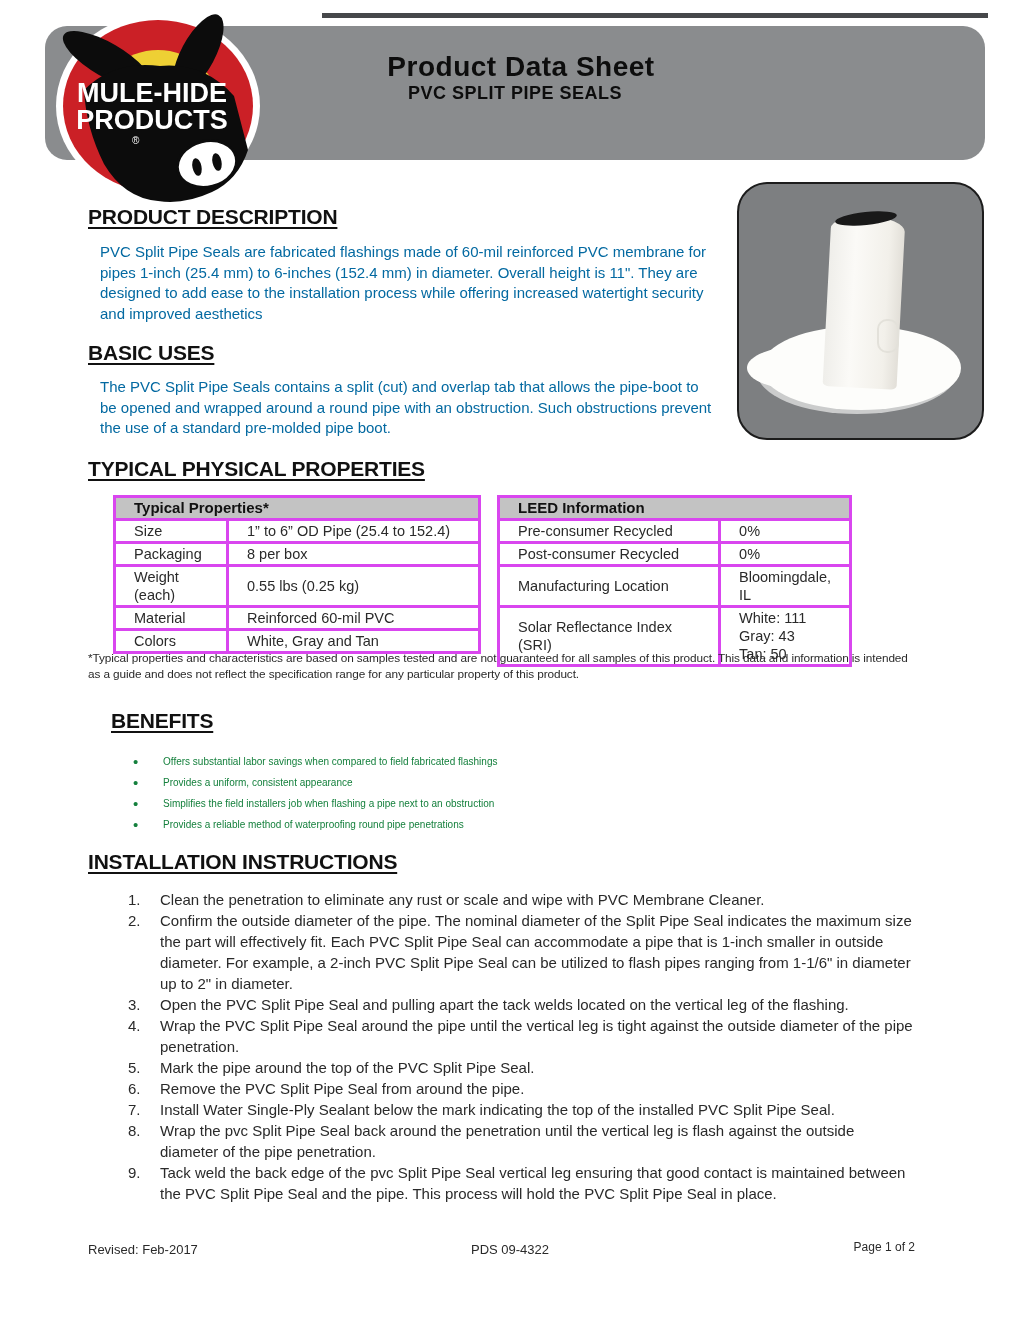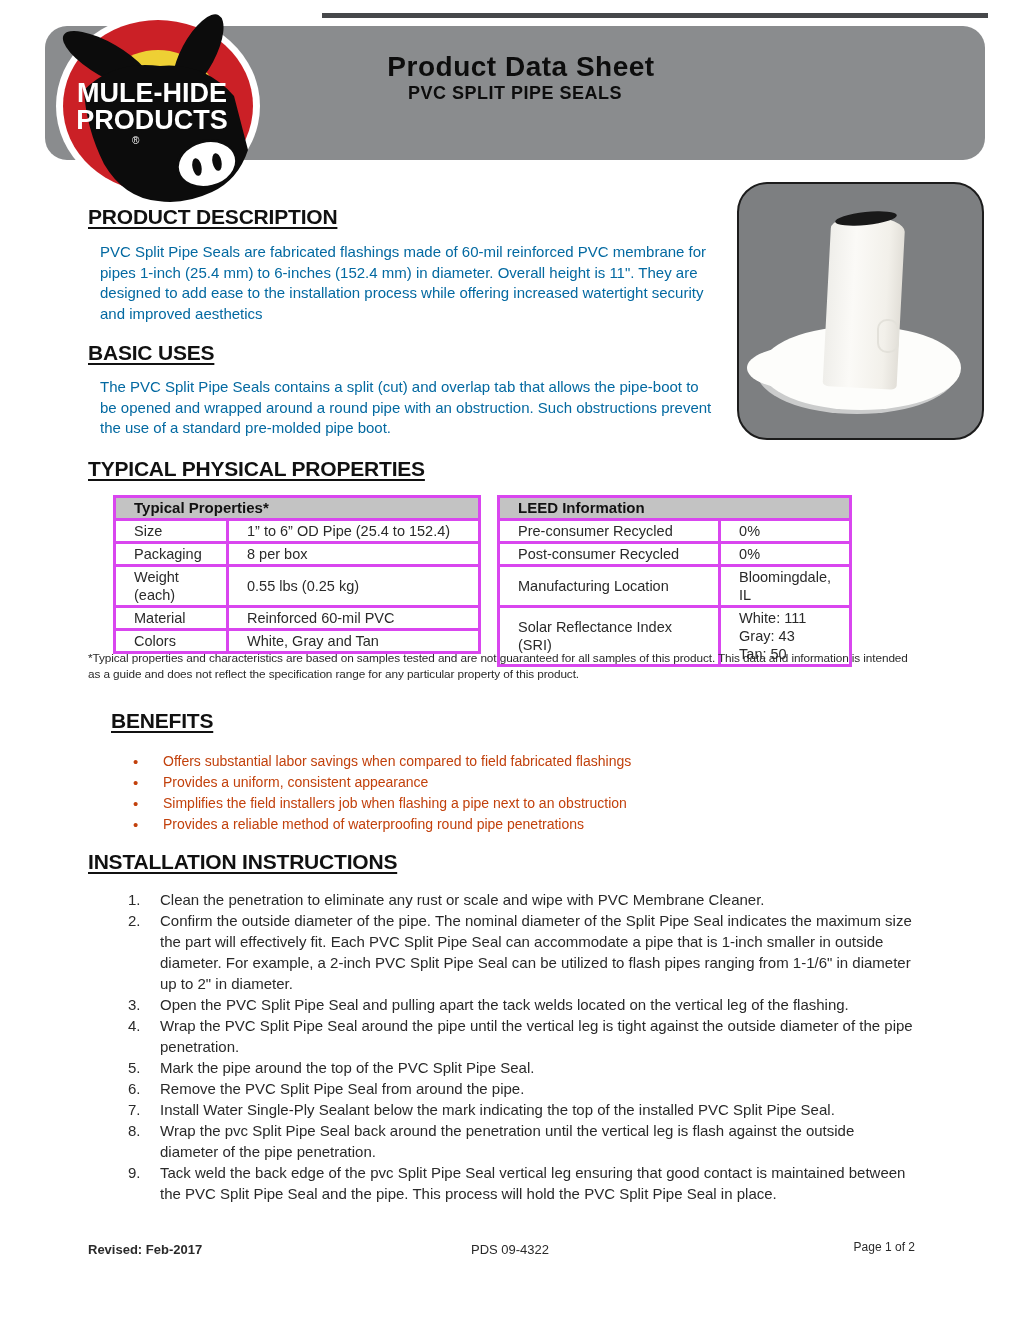--- a/index.html
+++ b/index.html
@@ -42,30 +42,30 @@
     border: 2px solid #000; }
   table.props th { background: #c3c3c3; font-weight: bold; text-align: left; font-size: 15px; color: #111; }
   table.props th, table.props td { border: 3px solid #d946ef; padding: 1px 18px; height: 20px; line-height: 18px; }
   .prewrap { white-space: pre-line; }
 
   .footnote { position: absolute; left: 88px; top: 651px; width: 822px; font-size: 11.8px;
     line-height: 15.5px; color: #2a2a2a; letter-spacing: -0.1px; }
 
   
   .benefits { position: absolute; left: 133px; top: 751px; width: 660px; list-style: none; }
-  .benefits li { position: relative; padding-left: 30px; font-size: 14px; line-height: 21px; color: #c2410c; }
+  .benefits li { position: relative; padding-left: 30px; font-size: 10px; line-height: 21px; color: #15803d; }
   .benefits li::before { content: "•"; position: absolute; left: 0; top: 0; font-size: 15px; }
 
   
   .steps { position: absolute; left: 128px; top: 889px; width: 785px; }
   .step { display: flex; font-size: 15px; line-height: 21px; color: #2a2a2a; }
   .step .num { width: 32px; flex: 0 0 32px; }
 
   
-  .footer-left  { position: absolute; left: 88px;  top: 1242px; font-size: 13px; color: #2a2a2a; font-weight: bold; }
+  .footer-left  { position: absolute; left: 88px;  top: 1242px; font-size: 13px; color: #2a2a2a; }
   .footer-mid   { position: absolute; left: 360px; top: 1242px; width: 300px; text-align: center; font-size: 13px; color: #2a2a2a; }
   .footer-right { position: absolute; right: 105px; top: 1240px; font-size: 12px; color: #2a2a2a; }
 </style>
 </head>
 <body>
 
 <div class="page">
 
   <div class="top-rule"></div>
 

